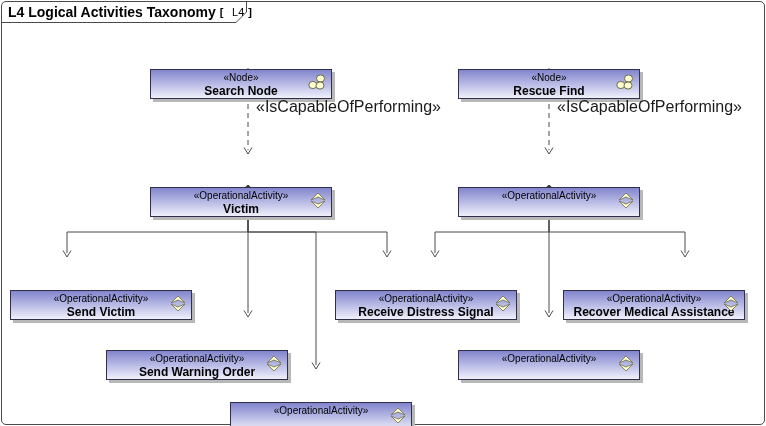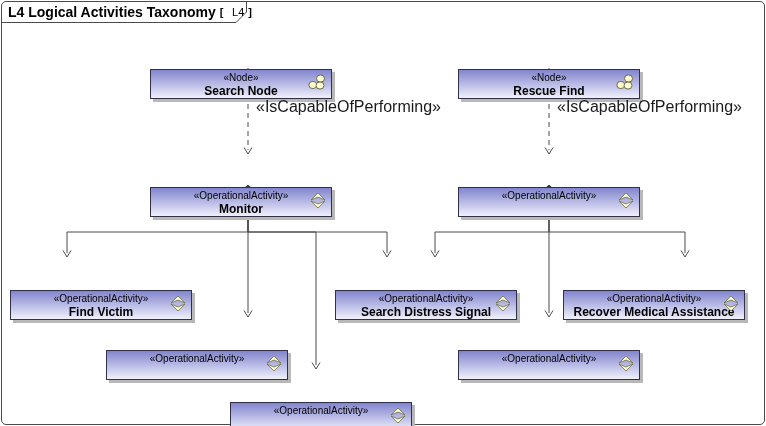--- a/index.html
+++ b/index.html
@@ -128,63 +128,64 @@
     <div class="bname">Rescue Find</div>
     <svg class="badge" width="18" height="16" viewBox="0 0 18 16">
       <ellipse cx="12.5" cy="4.5" rx="4" ry="3.6" fill="#ffffd2" stroke="#6b6b45"></ellipse>
       <ellipse cx="4.8" cy="11" rx="4" ry="3.6" fill="#ffffd2" stroke="#6b6b45"></ellipse>
       <ellipse cx="12" cy="11.5" rx="4" ry="3.6" fill="#ffffd2" stroke="#6b6b45"></ellipse>
     </svg>
   </div>
 
   <div class="box" id="b-search">
     <div class="stype">«OperationalActivity»</div>
-    <div class="bname">Monitor</div>
+    <div class="bname">Victim</div>
     <svg class="badge" width="16" height="17" viewBox="0 0 16 17">
       <polygon points="1,8 8,5 15,8 8,1" fill="#ffffd2" stroke="#6b6b45" stroke-width="0.8"></polygon>
       <polygon points="1,9 8,12 15,9 8,16" fill="#ffffd2" stroke="#6b6b45" stroke-width="0.8"></polygon>
     </svg>
   </div>
 
   <div class="box" id="b-rescue">
     <div class="stype">«OperationalActivity»</div>
     <svg class="badge" width="16" height="17" viewBox="0 0 16 17">
       <polygon points="1,8 8,5 15,8 8,1" fill="#ffffd2" stroke="#6b6b45" stroke-width="0.8"></polygon>
       <polygon points="1,9 8,12 15,9 8,16" fill="#ffffd2" stroke="#6b6b45" stroke-width="0.8"></polygon>
     </svg>
   </div>
 
   <div class="box" id="b-find-victim">
     <div class="stype">«OperationalActivity»</div>
-    <div class="bname">Find Victim</div>
+    <div class="bname">Send Victim</div>
     <svg class="badge" width="16" height="17" viewBox="0 0 16 17">
       <polygon points="1,8 8,5 15,8 8,1" fill="#ffffd2" stroke="#6b6b45" stroke-width="0.8"></polygon>
       <polygon points="1,9 8,12 15,9 8,16" fill="#ffffd2" stroke="#6b6b45" stroke-width="0.8"></polygon>
     </svg>
   </div>
 
   <div class="box" id="b-send-warning-order">
     <div class="stype">«OperationalActivity»</div>
+    <div class="bname">Send Warning Order</div>
     <svg class="badge" width="16" height="17" viewBox="0 0 16 17">
       <polygon points="1,8 8,5 15,8 8,1" fill="#ffffd2" stroke="#6b6b45" stroke-width="0.8"></polygon>
       <polygon points="1,9 8,12 15,9 8,16" fill="#ffffd2" stroke="#6b6b45" stroke-width="0.8"></polygon>
     </svg>
   </div>
 
   <div class="box" id="b-monitor-health">
     <div class="stype">«OperationalActivity»</div>
     <svg class="badge" width="16" height="17" viewBox="0 0 16 17">
       <polygon points="1,8 8,5 15,8 8,1" fill="#ffffd2" stroke="#6b6b45" stroke-width="0.8"></polygon>
       <polygon points="1,9 8,12 15,9 8,16" fill="#ffffd2" stroke="#6b6b45" stroke-width="0.8"></polygon>
     </svg>
   </div>
 
   <div class="box" id="b-receive-distress-signal">
     <div class="stype">«OperationalActivity»</div>
-    <div class="bname">Search Distress Signal</div>
+    <div class="bname">Receive Distress Signal</div>
     <svg class="badge" width="16" height="17" viewBox="0 0 16 17">
       <polygon points="1,8 8,5 15,8 8,1" fill="#ffffd2" stroke="#6b6b45" stroke-width="0.8"></polygon>
       <polygon points="1,9 8,12 15,9 8,16" fill="#ffffd2" stroke="#6b6b45" stroke-width="0.8"></polygon>
     </svg>
   </div>
 
   <div class="box" id="b-recover-victim">
     <div class="stype">«OperationalActivity»</div>
     <svg class="badge" width="16" height="17" viewBox="0 0 16 17">
       <polygon points="1,8 8,5 15,8 8,1" fill="#ffffd2" stroke="#6b6b45" stroke-width="0.8"></polygon>

